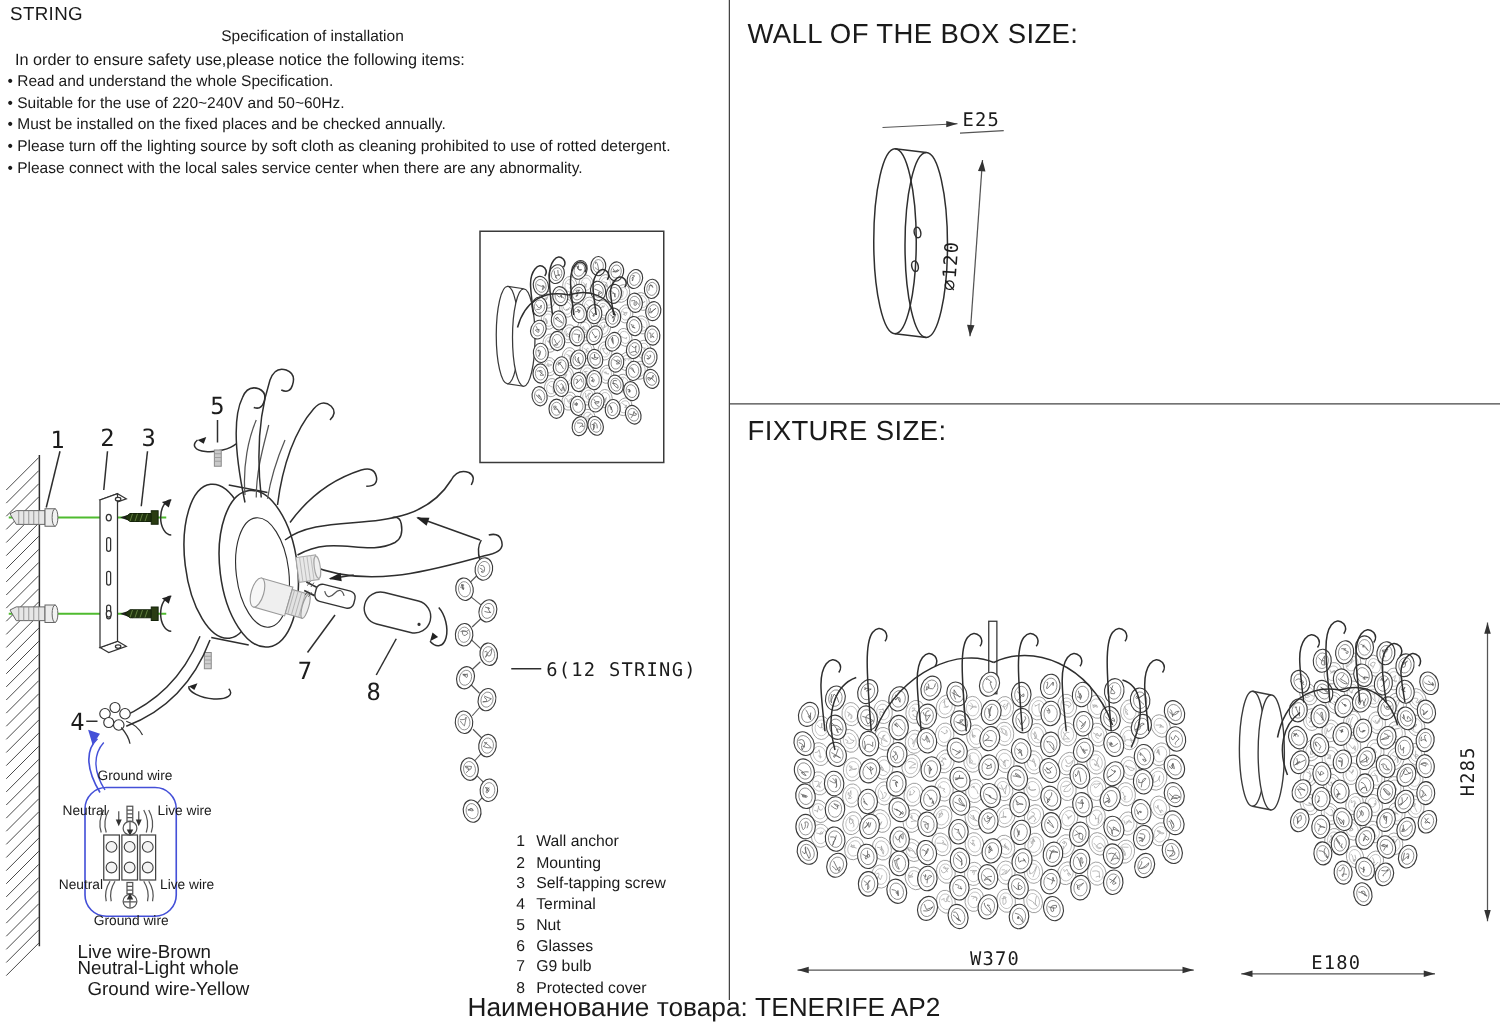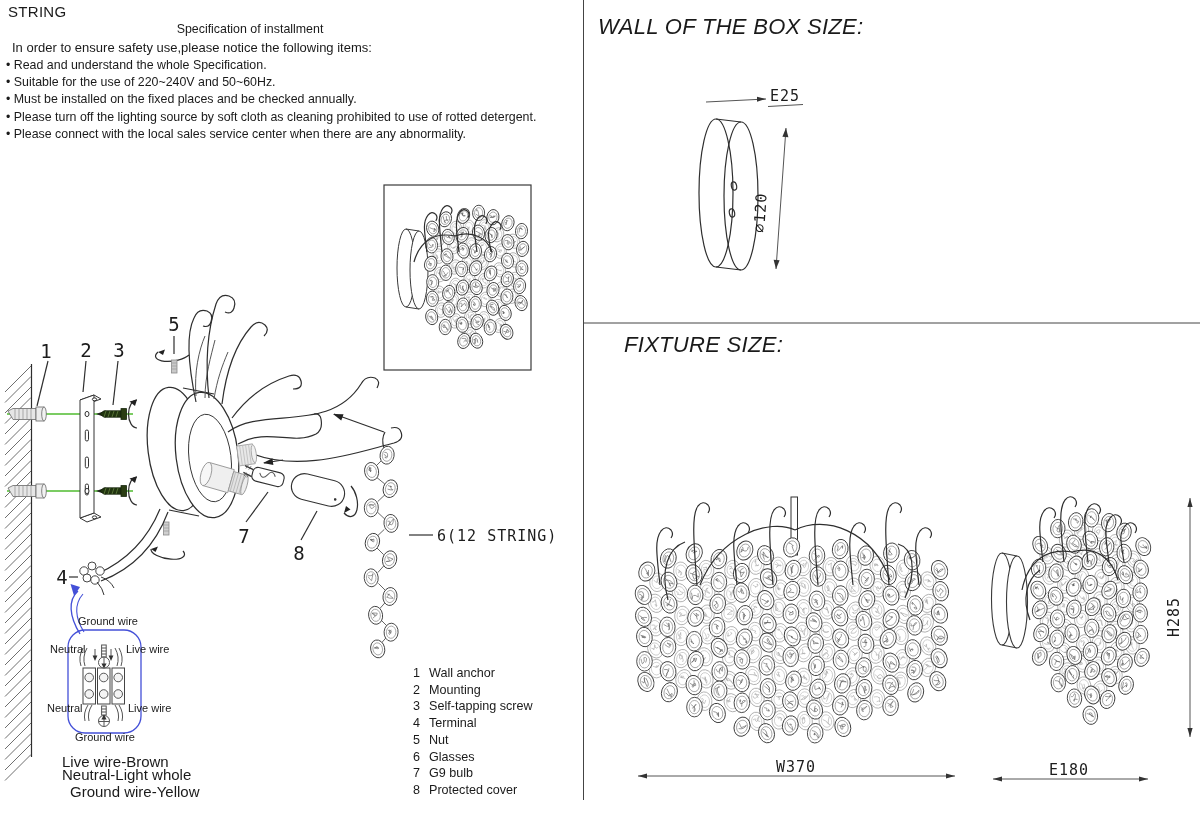--- a/index.html
+++ b/index.html
@@ -5,23 +5,23 @@
   html,body{margin:0;padding:0;background:#fff;}
   .page{position:relative;width:1200px;height:828px;background:#fff;overflow:hidden;
         font-family:"Liberation Sans", sans-serif;color:#1a1a1a;}
   #art{position:absolute;left:0;top:0;z-index:1;}
   .txt{position:absolute;z-index:2;white-space:nowrap;}
   .lang{left:8px;top:3px;font-size:15px;letter-spacing:.3px;}
   .spec-title{left:60px;top:22px;width:380px;text-align:center;font-size:12.4px;}
   .spec-intro{left:12px;top:40px;font-size:13px;}
   .spec-list{left:6px;top:57px;font-size:12.4px;line-height:17.2px;}
   .spec-list div::before{content:"• ";}
-  .sec-title{font-size:22px;letter-spacing:.3px;font-style:italic;}
+  .sec-title{font-size:22px;letter-spacing:.3px;}
   .wb-title{left:598px;top:14px;}
-  .fx-title{left:598px;top:332px;margin-left:26px;}
+  .fx-title{left:598px;top:332px;}
   .wire-lbl{font-size:11px;z-index:3;}
   .legend{font-size:15px;}
   .parts{left:413px;top:665px;font-size:12.6px;line-height:16.7px;}
   .parts .row{display:flex;}
   .parts .num{width:16px;}
   .product{left:374px;top:795px;font-size:21px;}
   text{fill:#1c1c1c;}
   .cad{font-family:"DejaVu Sans Mono", monospace;letter-spacing:1px;}
   .callout{font-family:"DejaVu Sans Mono", monospace;font-size:19px;}
   .ln{stroke:#2e2e2e;stroke-width:1.2;fill:none;}
@@ -2241,21 +2241,21 @@
 
     <g>
       <line x1="1190" y1="498" x2="1190" y2="737" class="thin"></line>
       <polygon points="1190,498 1187.4,507 1192.6,507" fill="#333"></polygon>
       <polygon points="1190,737 1187.4,728 1192.6,728" fill="#333"></polygon>
       <text text-anchor="middle" class="cad" font-size="15" transform="translate(1179,617) rotate(-90)">H285</text>
     </g>
   </svg>
 
   <div class="txt lang">STRING</div>
-  <div class="txt spec-title">Specification of installment</div>
+  <div class="txt spec-title">Specification of installation</div>
   <div class="txt spec-intro">In order to ensure safety use,please notice the following items:</div>
   <div class="txt spec-list">
     <div>Read and understand the whole Specification.</div>
     <div>Suitable for the use of 220~240V and 50~60Hz.</div>
     <div>Must be installed on the fixed places and be checked annually.</div>
     <div>Please turn off the lighting source by soft cloth as cleaning prohibited to use of rotted detergent.</div>
     <div>Please connect with the local sales service center when there are any abnormality.</div>
   </div>
 
   <div class="txt sec-title wb-title">WALL OF THE BOX SIZE:</div>
@@ -2299,13 +2299,14 @@
     <div class="row">
         <span class="num">7</span>
         <span>G9 bulb</span>
       </div>
     <div class="row">
         <span class="num">8</span>
         <span>Protected cover</span>
       </div>
   </div>
 
+  <div class="txt product">Наименование товара: TENERIFE AP2</div>
 </div>
 
 </body></html>

